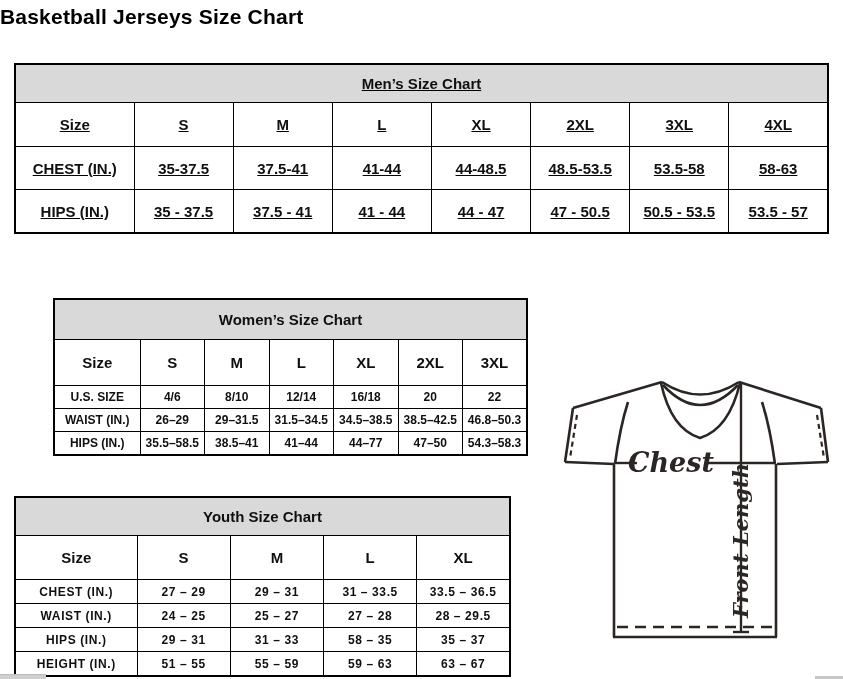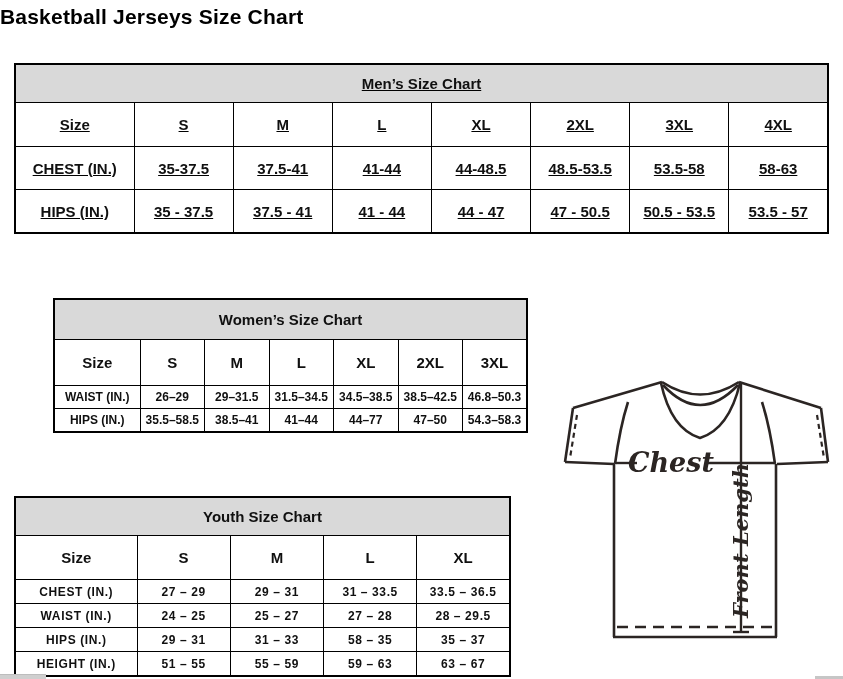--- a/index.html
+++ b/index.html
@@ -113,20 +113,29 @@
   <tr class="size-row">
     <td>Size</td>
     <td>S</td>
     <td>M</td>
     <td>L</td>
     <td>XL</td>
     <td>2XL</td>
     <td>3XL</td>
   </tr>
   <tr class="data-row">
+    <td>U.S. SIZE</td>
+    <td>4/6</td>
+    <td>8/10</td>
+    <td>12/14</td>
+    <td>16/18</td>
+    <td>20</td>
+    <td>22</td>
+  </tr>
+  <tr class="data-row">
     <td>WAIST (IN.)</td>
     <td>26–29</td>
     <td>29–31.5</td>
     <td>31.5–34.5</td>
     <td>34.5–38.5</td>
     <td>38.5–42.5</td>
     <td>46.8–50.3</td>
   </tr>
   <tr class="data-row">
     <td>HIPS (IN.)</td>

